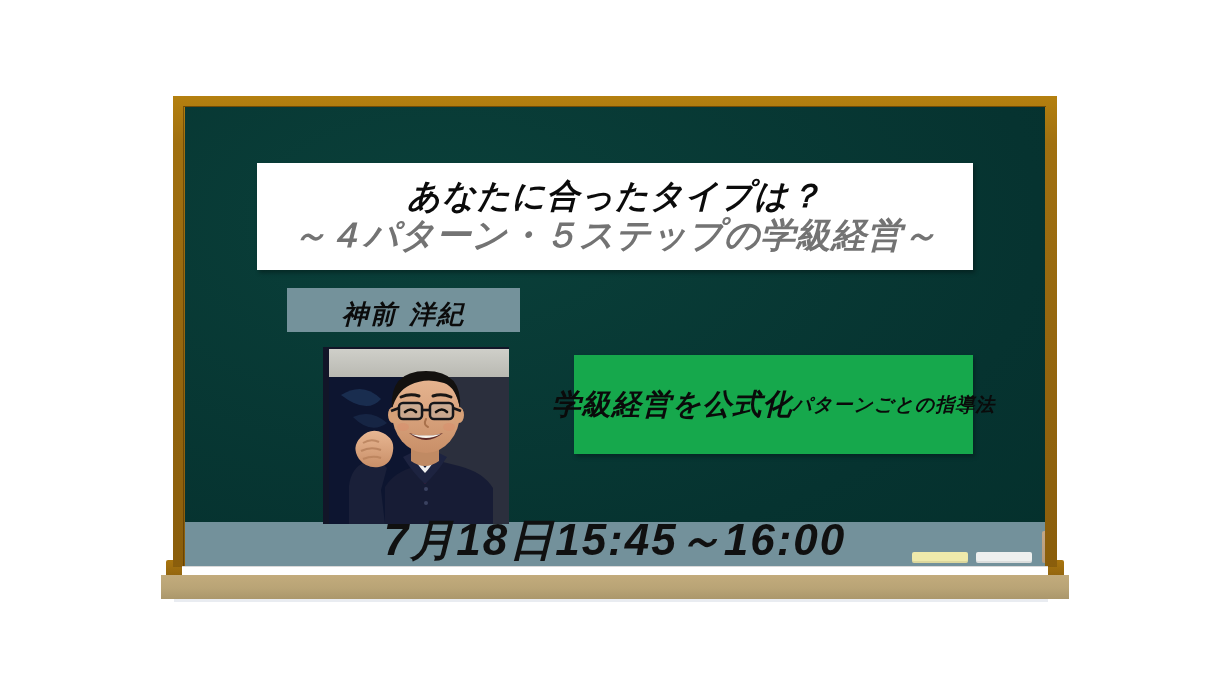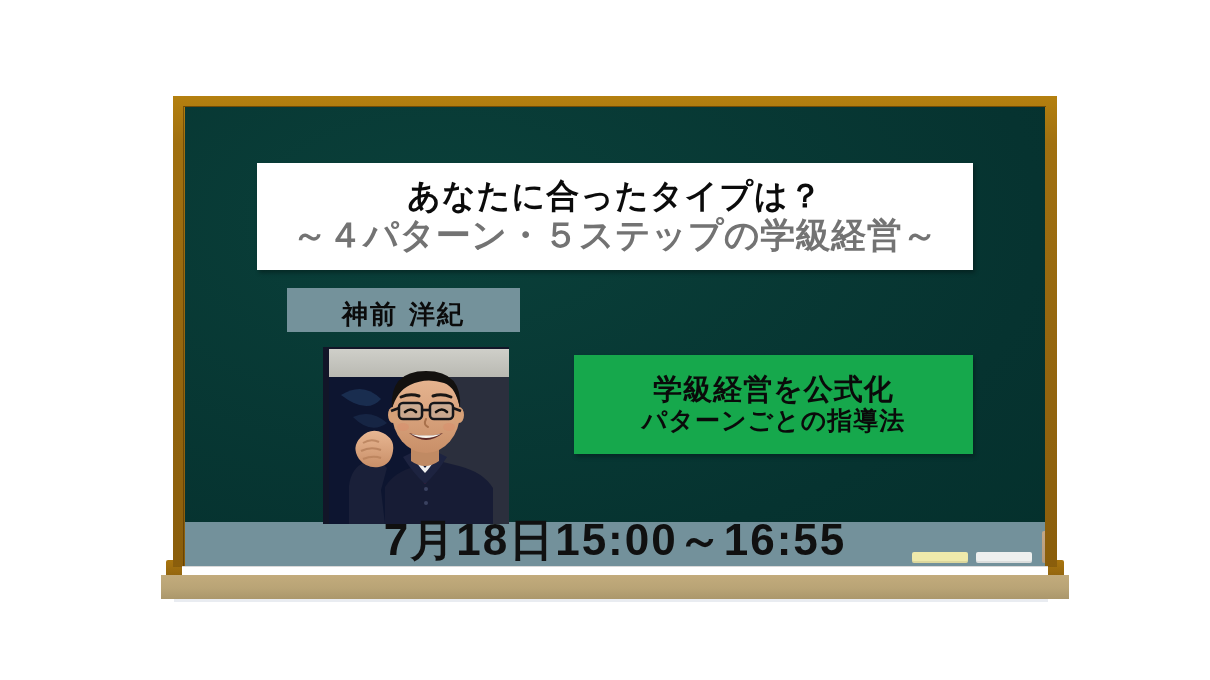--- a/index.html
+++ b/index.html
@@ -59,20 +59,21 @@
   
   .frame {
     position: absolute;
     left: 0; top: 0;
     width: 884px;
     height: 470px;
     background: linear-gradient(180deg,#b4800f 0%, #a07010 10%, #95670f 50%, #8a5e0c 100%);
     box-sizing: border-box;
     padding: 11px 12px 4px 12px;
     box-shadow: 0 1px 0 rgba(0,0,0,.15);
+    font-style: italic;
   }
   .frame::after {
     
     content: "";
     position: absolute;
     left: 10px; top: 10px; right: 11px; bottom: 0;
     border-top: 1px solid rgba(60,36,0,.55);
     border-left: 1px solid rgba(60,36,0,.45);
     pointer-events: none;
   }
@@ -203,36 +204,36 @@
   
   .green-box {
     position: absolute;
     left: 389px;
     top: 248px;
     width: 399px;
     height: 99px;
     background: #16a84c;
     box-shadow: 2px 3px 4px rgba(0,0,0,.25);
     display: flex;
-    flex-direction: column;
+    flex-direction: row;
     align-items: center;
     justify-content: center;
     z-index: 4;
   }
   .green-line1 {
     color: #0a0a0a;
     font-size: 29px;
     font-weight: 700;
     letter-spacing: 1px;
     line-height: 1.15;
     white-space: nowrap;
   }
   .green-line2 {
     color: #0a0a0a;
-    font-size: 25px;
+    font-size: 19px;
     font-weight: 700;
     letter-spacing: 1px;
     line-height: 1.15;
     white-space: nowrap;
   }
 
   
   .datetime {
     position: absolute;
     left: 0;
@@ -351,21 +352,21 @@
           <div class="green-line1">学級経営を公式化</div>
           <div class="green-line2">パターンごとの指導法</div>
         </div>
 
         <div class="tray-band">
           <div class="chalk yellow"></div>
           <div class="chalk white"></div>
           <div class="eraser"></div>
         </div>
 
-        <div class="datetime">7月18日15:00～16:55</div>
+        <div class="datetime">7月18日15:45～16:00</div>
 
       </div>
     </div>
 
     <div class="tray-ledge"></div>
 
   </div>
 </div>
 
 </body></html>

